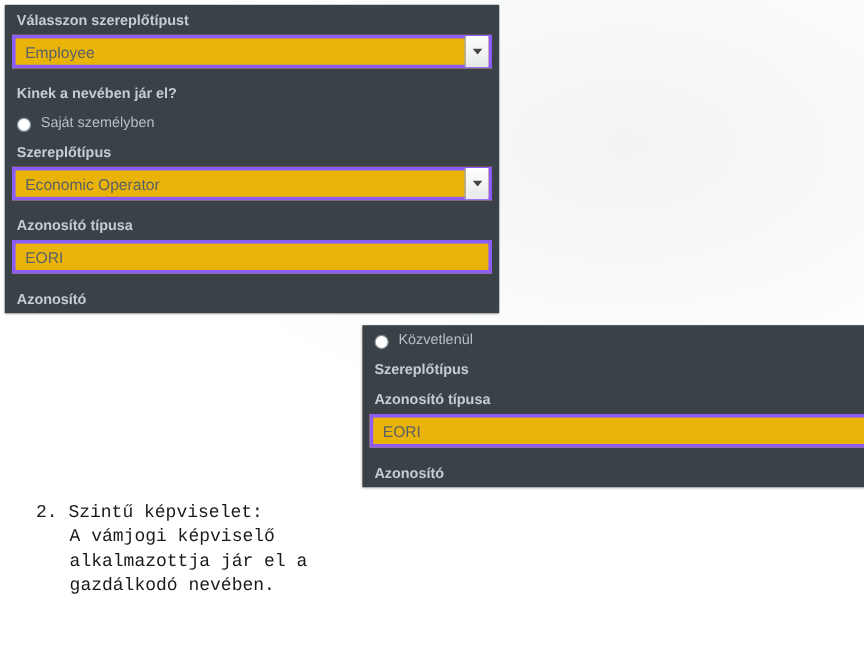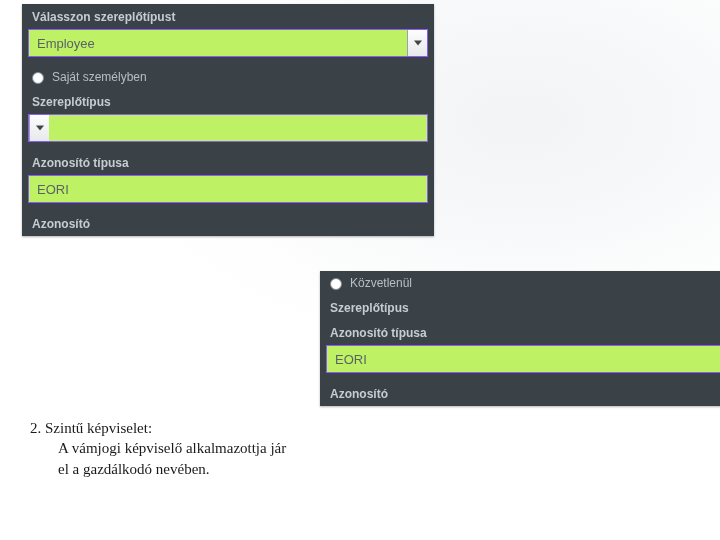--- a/index.html
+++ b/index.html
@@ -16,53 +16,52 @@
       radial-gradient(ellipse 600px 350px at 520px 120px,
         rgba(180,190,200,.18) 0%, rgba(180,190,200,.10) 30%,
         rgba(220,225,230,.05) 55%, transparent 70%);
     pointer-events:none;
   }
   .panel {
     position: absolute;
     background: #3a4247;
     font-size: 12.5px;
     box-shadow: 0 1px 2px rgba(0,0,0,.3);
-    margin-left: 18px;
   }
   .panel.left  { left: 4px;  top: 4px;   width: 412px; }
   .panel.right { left: 302px; top: 271px; width: 461px; }
   .section-label {
     color: #c6cdd2;
     font-weight: bold;
     font-size: 12px;
     padding: 6px 10px 5px 10px;
   }
   .field-wrap { padding: 0 6px 8px 6px; }
   .select-box, .text-box {
     display: flex; align-items: center;
-    background: #bef264;
-    border: 1px solid #8b5cf6;
+    background: #eab308;
+    border: 3px solid #8b5cf6;
     height: 28px;
   }
   .select-box .select-text, .text-box .text-value {
     flex: 1 1 auto;
     padding: 0 8px;
     color: #5a6268;
     font-size: 13px;
     white-space: nowrap; overflow: hidden;
   }
   .select-arrow {
     width: 20px; height: 26px;
     border-left: 1px solid #9aa3aa;
     background: linear-gradient(#fdfdfd,#e6e9eb);
     display: flex; align-items: center; justify-content: center;
   }
   .select-arrow svg { width: 8px; height: 6px; }
   .radio-row {
-    display: flex; align-items: center;
+    display: flex; align-items: flex-end;
     padding: 4px 10px;
     color: #b7bfc5;
     font-size: 12px;
     line-height: 1.35;
   }
   .radio {
     flex: 0 0 auto;
     width: 12px; height: 12px;
     border: 1px solid #7d8a94;
     border-radius: 50%;
@@ -77,21 +76,21 @@
     background: #2b6fb5;
     border-radius: 50%;
   }
   .note {
     position: absolute;
     left: 30px; top: 418px;
     width: 260px;
     font-size: 15px;
     color: #1a1a1a;
     line-height: 1.35;
-    font-family: Liberation Serif, serif;
+    font-family: Liberation Mono, monospace;
   }
   .note .line2 { padding-left: 28px; display: block; }
 </style>
 </head>
 <body>
 
 <div class="bg-lines"></div>
 
 <div class="panel left">
   <div class="section-label">Válasszon szereplőtípust</div>
@@ -99,28 +98,30 @@
     <div class="select-box">
       <div class="select-text">Employee</div>
       <div class="select-arrow">
         <svg viewBox="0 0 10 6">
             <path d="M0 0 L5 6 L10 0 Z" fill="#444"></path>
           </svg>
       </div>
     </div>
   </div>
 
+  <div class="section-label">Kinek a nevében jár el?</div>
   <div class="radio-row">
     <span class="radio"></span>
     <span>Saját személyben</span>
   </div>
 
   <div class="section-label">Szereplőtípus</div>
   <div class="field-wrap">
     <div class="select-box">
+      <div class="select-text">Economic Operator</div>
       <div class="select-arrow">
         <svg viewBox="0 0 10 6">
             <path d="M0 0 L5 6 L10 0 Z" fill="#444"></path>
           </svg>
       </div>
     </div>
   </div>
 
   <div class="section-label">Azonosító típusa</div>
   <div class="field-wrap">

